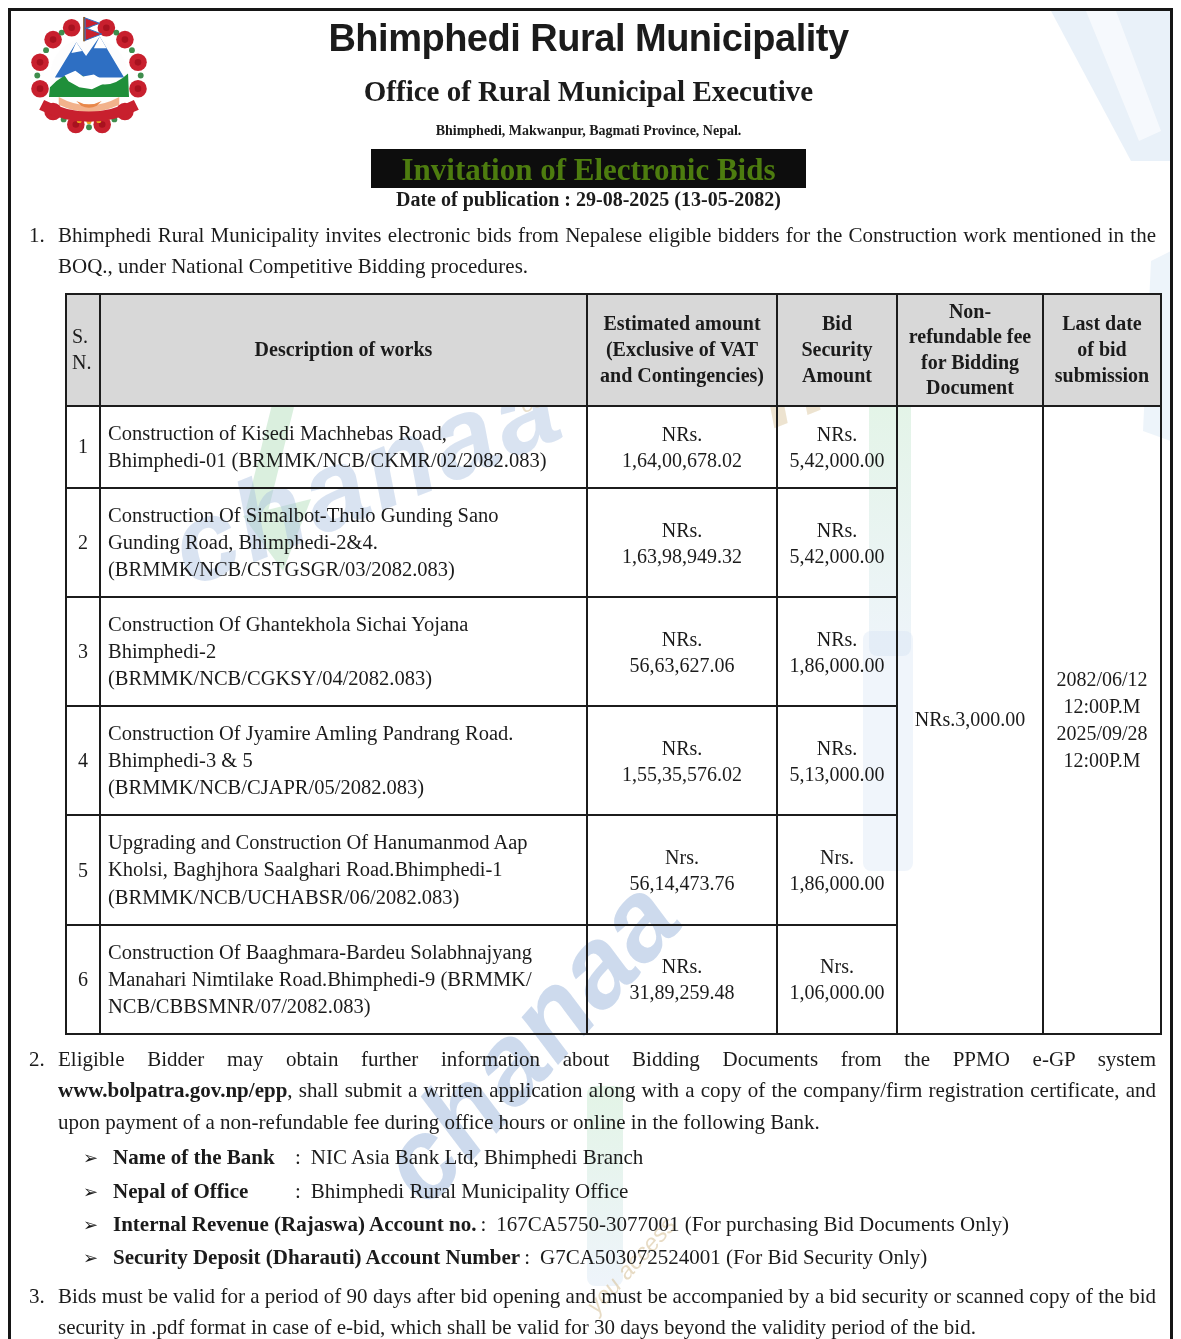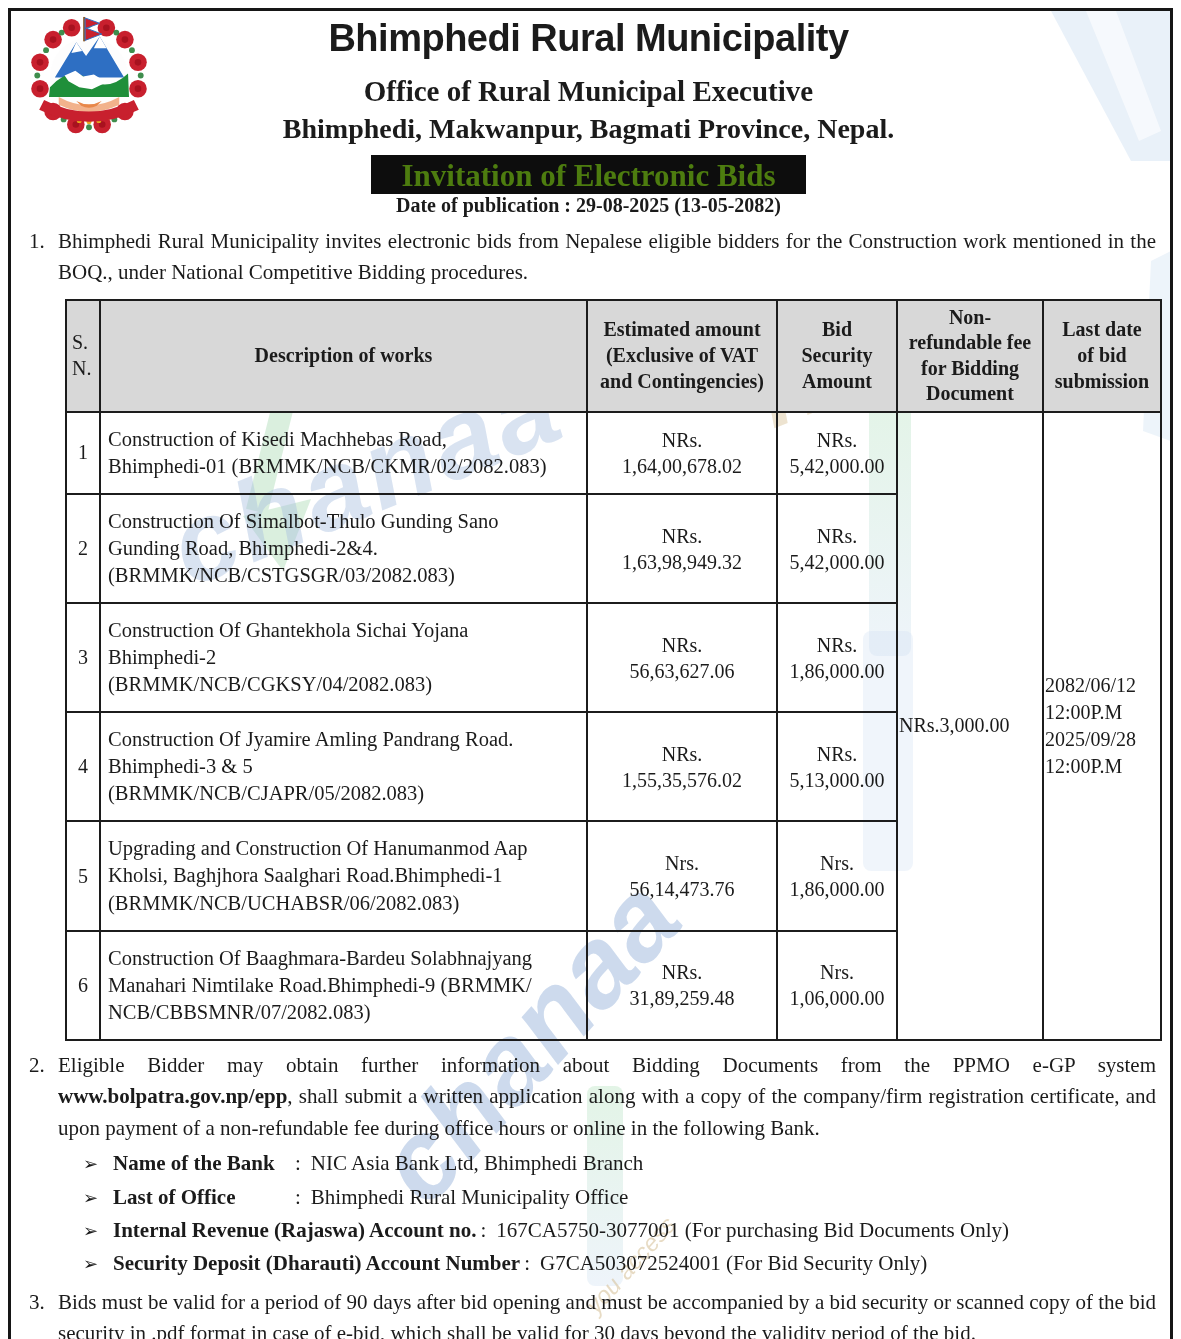--- a/index.html
+++ b/index.html
@@ -14,37 +14,37 @@
   .wm-mid-tan{left:742px;top:292px;font-size:104px;color:#dcc9a3;opacity:.5;transform:rotate(-22deg);}
   .wm-bot-blue{left:340px;top:1130px;font-size:112px;color:#9db7dc;opacity:.5;transform:rotate(-48deg);transform-origin:left top;}
   .wm-tag1{left:508px;top:372px;font-size:22px;font-weight:normal;color:#d8c49e;opacity:.55;transform:rotate(-22deg);}
   .wm-tag2{left:560px;top:1240px;font-size:24px;font-weight:normal;color:#d8c49e;opacity:.6;transform:rotate(-48deg);}
   .decor-svg{position:absolute;left:0;top:0;}
   
   .head{position:relative;text-align:center;padding-top:2px;}
   .logo{position:absolute;left:4px;top:0;width:128px;height:122px;}
   .title{font-family:"Liberation Sans",sans-serif;font-weight:bold;font-size:38px;line-height:1.12;letter-spacing:-.5px;}
   .office{font-size:29px;font-weight:bold;margin-top:15px;}
-  .address{font-size:28px;font-weight:bold;margin-top:5px;}
+  .address{font-size:14px;font-weight:bold;margin-top:15px;}
   .banner{display:inline-block;background:#0d0d0d;color:#4d7c0f;font-size:31px;font-weight:bold;padding:3px 30px 0;margin-top:10px;}
   .pubdate{font-size:20px;font-weight:bold;}
   
   .para{display:flex;margin-top:9px;font-size:21px;line-height:1.5;text-align:justify;}
   .para .num{flex:0 0 37px;padding-left:8px;box-sizing:border-box;}
   .para .ptext{flex:1;}
   .bold{font-weight:bold;}
   
   table.bids{border-collapse:collapse;table-layout:fixed;width:1095px;margin:10px 0 4px 44px;font-size:20px;}
   .bids th,.bids td{border:2px solid #1c1c1c;vertical-align:middle;box-sizing:border-box;}
   .bids thead th{background:#d8d8d8;font-weight:bold;text-align:center;white-space:pre-line;height:104px;padding:4px 2px;line-height:1.28;}
   .bids thead th.snh{font-weight:normal;text-align:left;padding-left:5px;}
   td.sn{text-align:center;}
   td.desc{padding:13px 7px;white-space:pre-line;line-height:1.32;font-size:20.5px;text-align:left;}
   td.amt{text-align:center;line-height:1.3;margin-top:43px;}
-  td.feec,td.lastc{}
+  td.feec,td.lastc{text-align:center;}
   td.lastc{white-space:pre-line;line-height:1.35;}
   
   .bank{list-style:none;margin:4px 0 0 0;padding:0 0 0 62px;font-size:21px;}
   .bank li{display:flex;line-height:1.35;margin-top:5px;align-items:baseline;}
   .bank .bullet{flex:0 0 30px;font-size:18px;}
   .b-label{font-weight:bold;}
   .b-label.minw{display:inline-block;min-width:178px;}
   .b-sep{padding:0 10px 0 4px;}
 </style>
 </head>
@@ -292,21 +292,21 @@
         <span class="num">2.</span>
         <span class="ptext"><span>Eligible Bidder may obtain further information about Bidding Documents from the PPMO e-GP system </span><span class="bold">www.bolpatra.gov.np/epp</span><span>, shall submit a written application along with a copy of the company/firm registration certificate, and upon payment of a non-refundable fee during office hours or online in the following Bank.</span></span>
       </div>
       <ul class="bank">
         <li>
           <span class="bullet">➢</span>
           <span><span class="b-label minw">Name of the Bank</span><span class="b-sep">:</span><span>NIC Asia Bank Ltd, Bhimphedi Branch</span></span>
         </li>
         <li>
           <span class="bullet">➢</span>
-          <span><span class="b-label minw">Last of Office</span><span class="b-sep">:</span><span>Bhimphedi Rural Municipality Office</span></span>
+          <span><span class="b-label minw">Nepal of Office</span><span class="b-sep">:</span><span>Bhimphedi Rural Municipality Office</span></span>
         </li>
         <li>
           <span class="bullet">➢</span>
           <span><span class="b-label">Internal Revenue (Rajaswa) Account no.</span><span class="b-sep">:</span><span>167CA5750-3077001 (For purchasing Bid Documents Only)</span></span>
         </li>
         <li>
           <span class="bullet">➢</span>
           <span><span class="b-label">Security Deposit (Dharauti) Account Number</span><span class="b-sep">:</span><span>G7CA503072524001 (For Bid Security Only)</span></span>
         </li>
       </ul>

